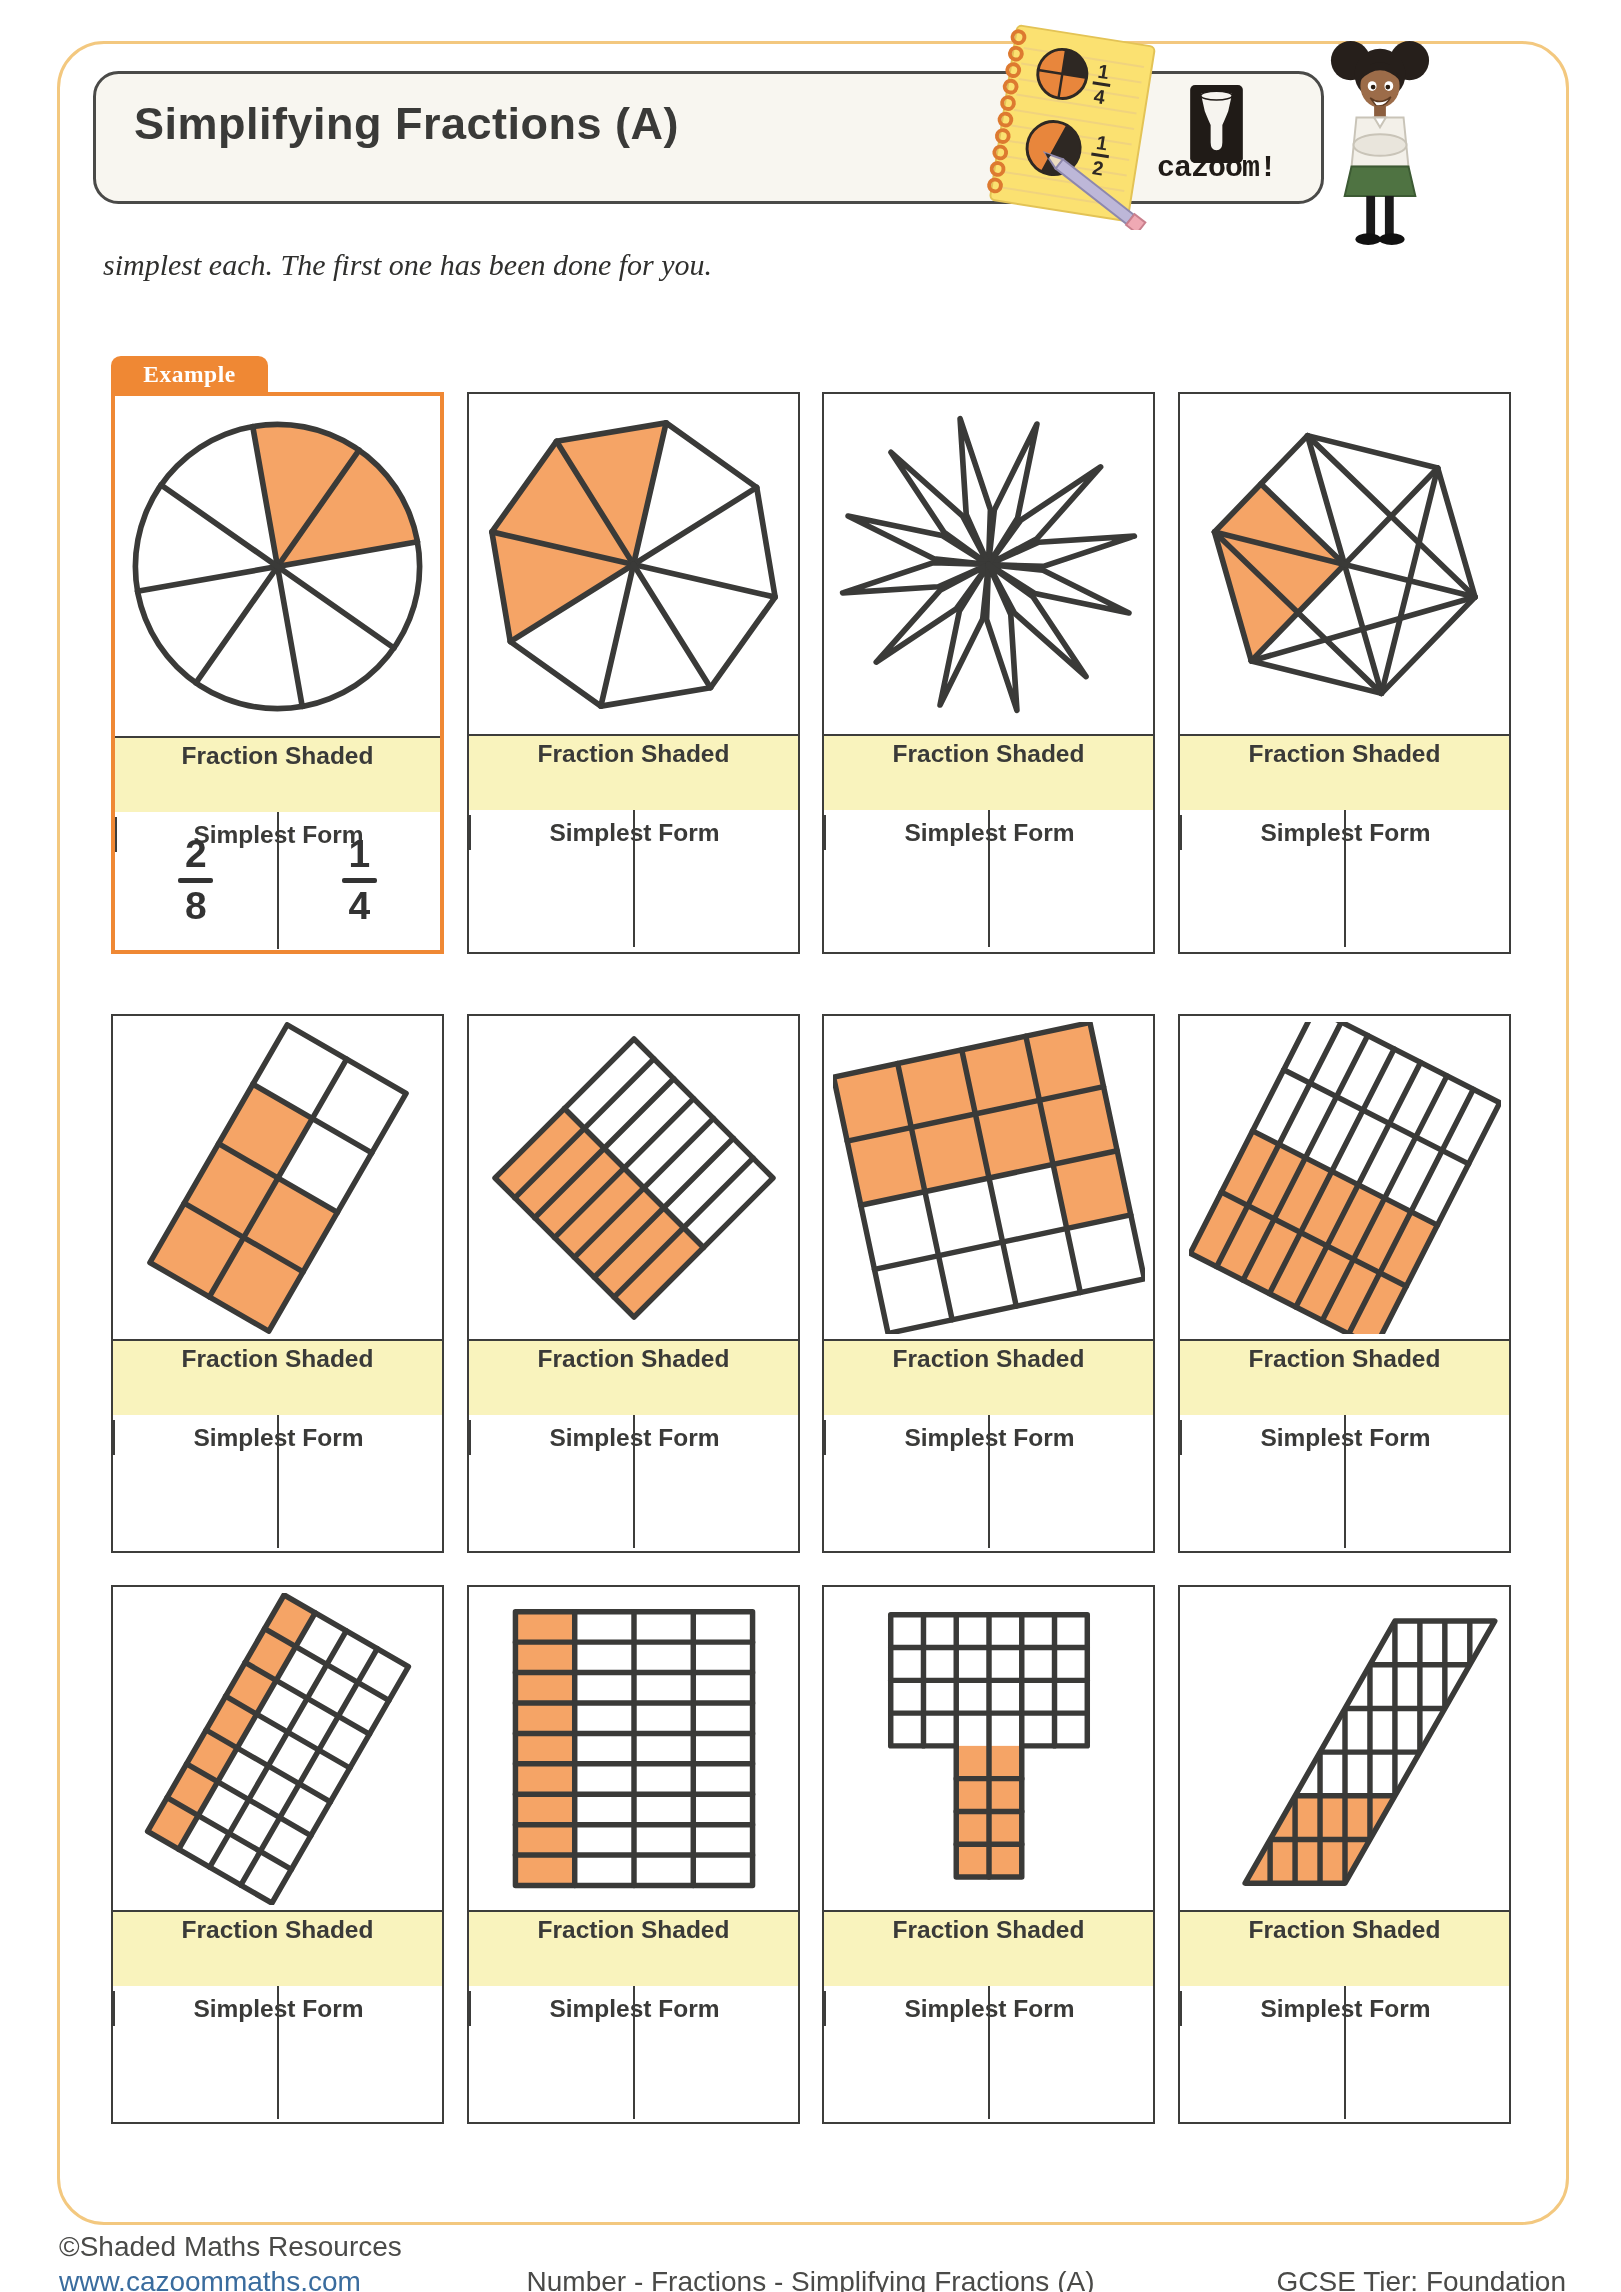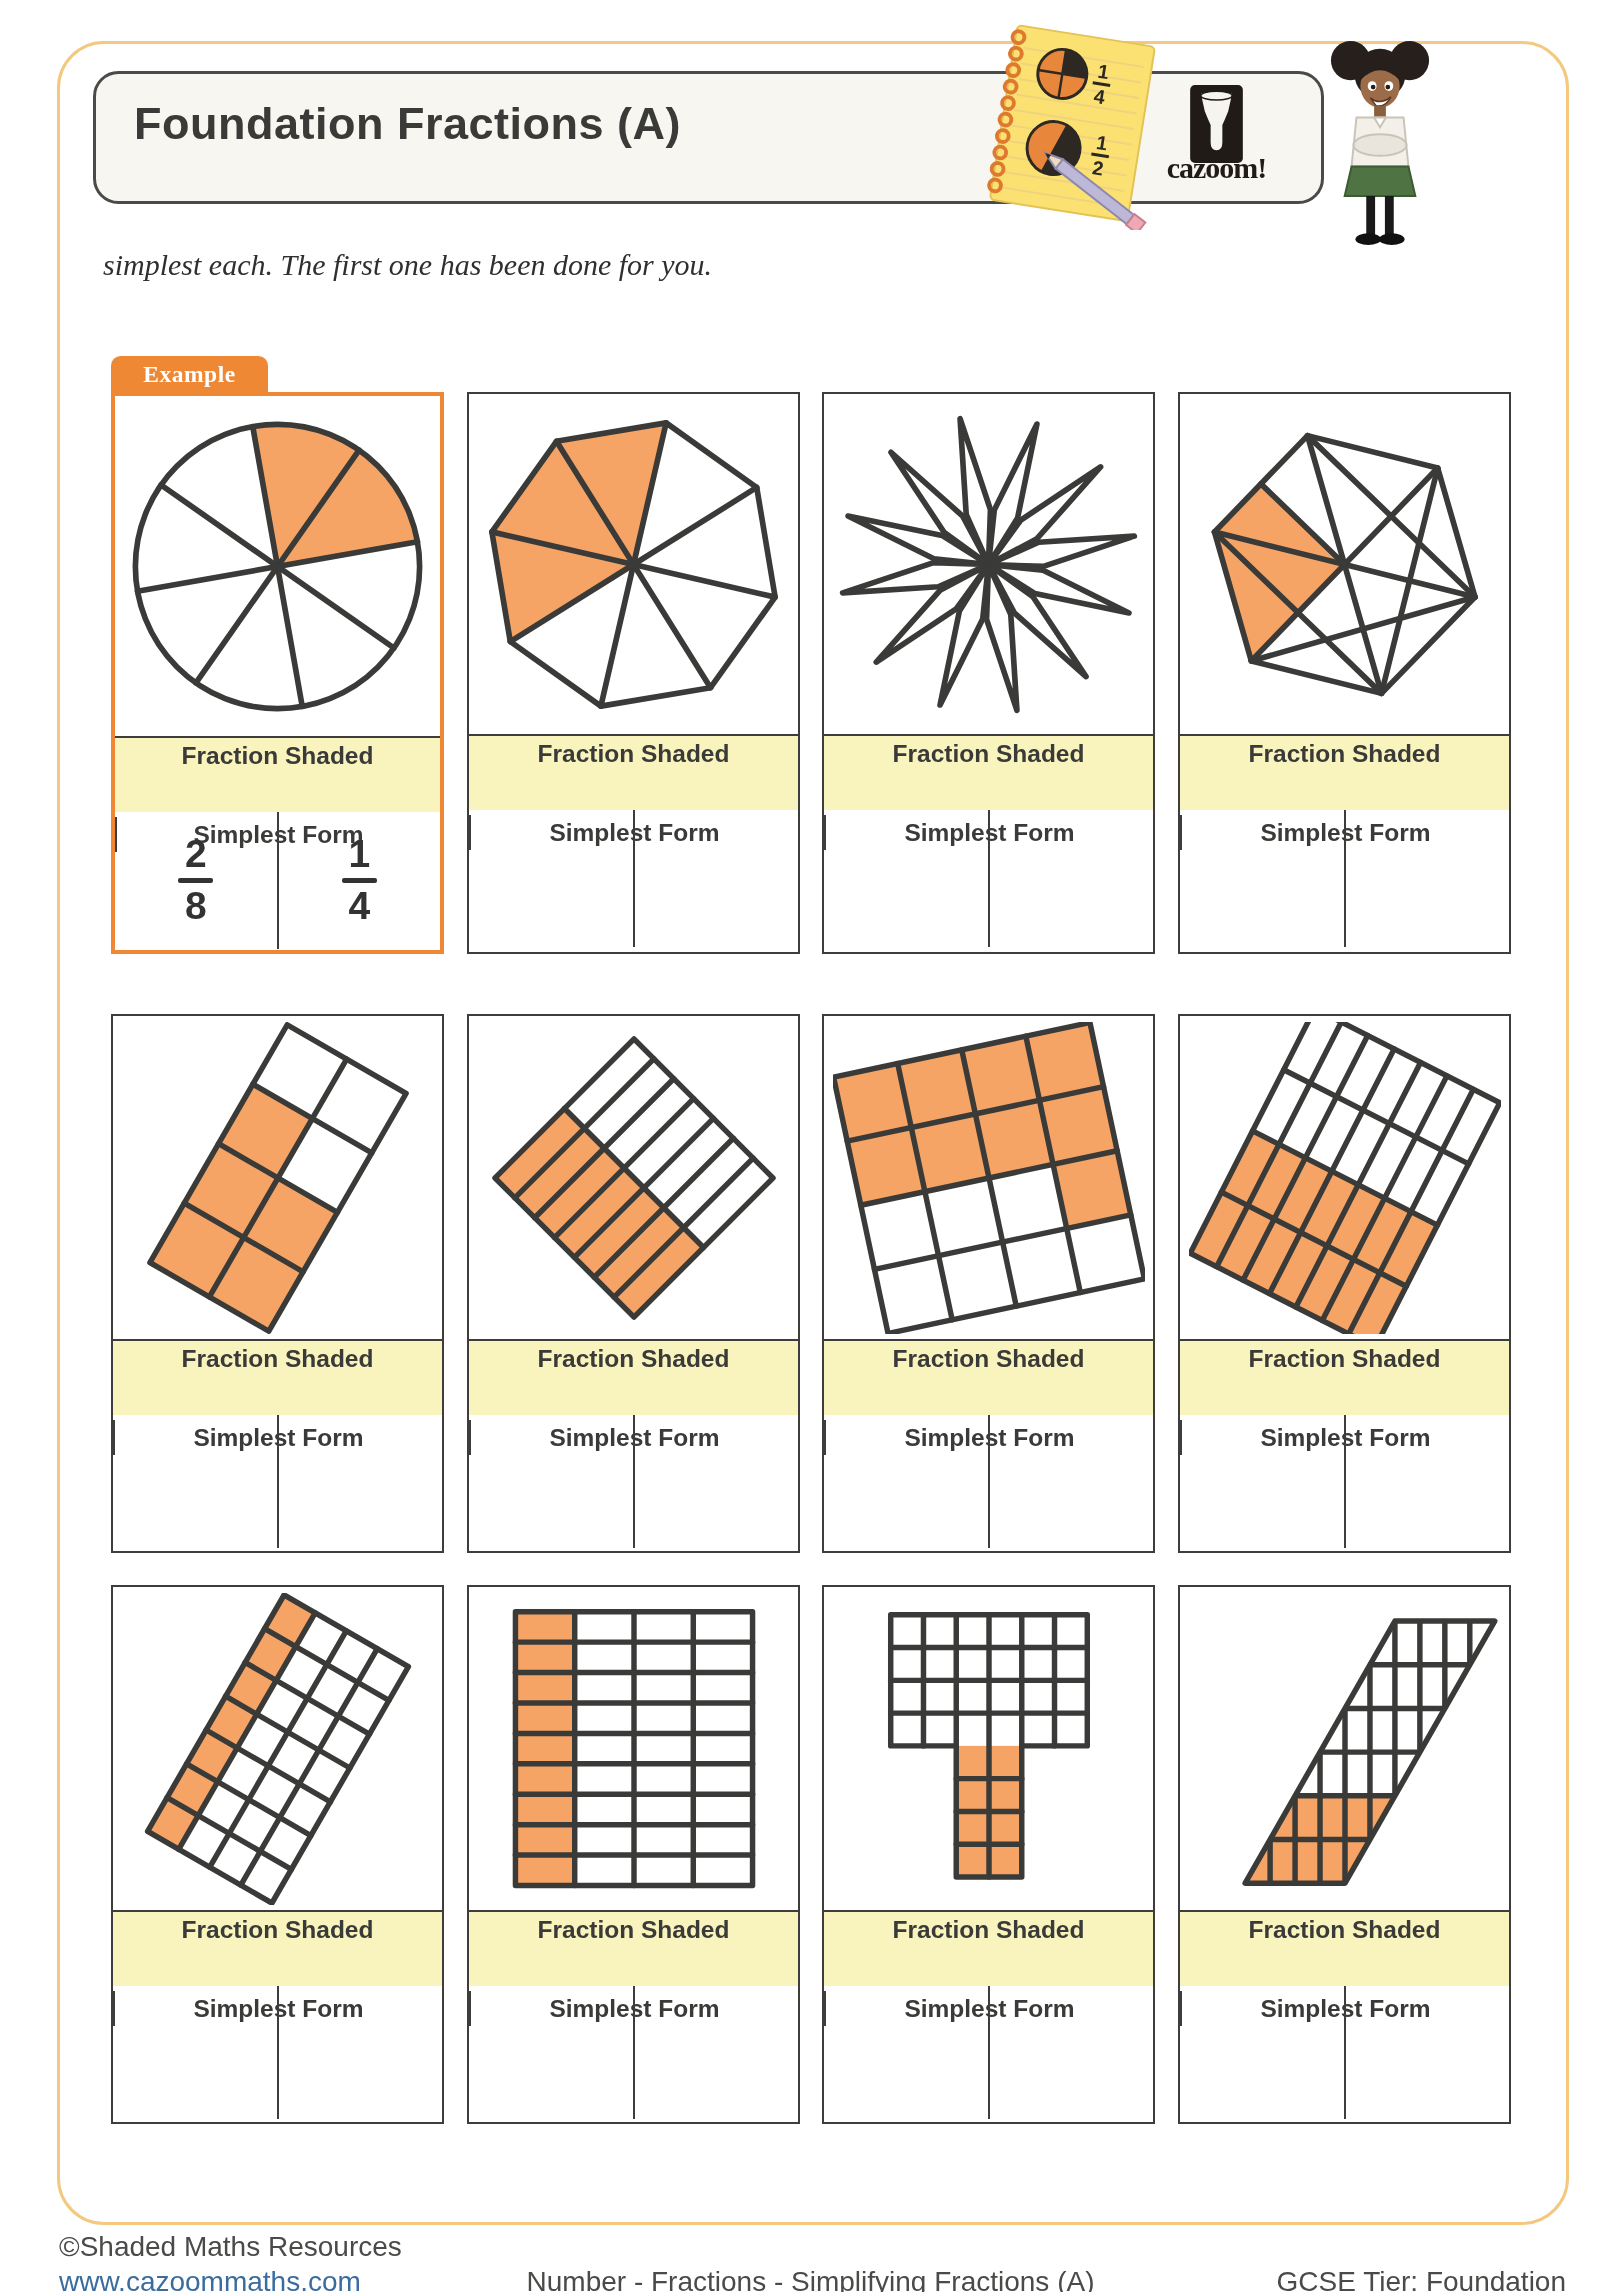--- a/index.html
+++ b/index.html
@@ -26,31 +26,31 @@
   .frac{display:inline-flex;flex-direction:column;align-items:center;font-weight:bold;font-size:39px;color:#333;line-height:1.05;}
   .frac .bar{width:35px;height:4.9px;background:#333;margin:2.9px 0;border-radius:2px;}
   #example-tab{left:111px;top:356px;width:157px;height:36px;background:#EF8834;border-radius:9.8px 9.8px 0 0;color:#fff;font-weight:bold;font-size:23.5px;display:flex;align-items:center;justify-content:center;letter-spacing:0.5px;font-family:Liberation Serif, serif;}
   svg .ln{stroke:#3A3A38;stroke-width:3.5;stroke-linecap:round;stroke-linejoin:round;fill:none;}
   svg .fillo{fill:#F5A466;}
   
   .footer-text{font-size:28px;color:#4A4A48;}
   #footer-link{color:#3A6C9E;text-decoration:underline;font-size:28px;}
   #footer-center{left:0;top:2266px;width:1621px;text-align:center;}
   #footer-right{top:2266px;right:55px;}
-  #logo-word{left:1153px;top:151px;width:127px;text-align:center;font-family:Liberation Serif, serif;font-weight:bold;font-size:30px;letter-spacing:-1px;color:#201B17;}
+  #logo-word{left:1153px;top:151px;width:127px;text-align:center;font-family:Liberation Mono, monospace;font-weight:bold;font-size:30px;letter-spacing:-1px;color:#201B17;}
 </style>
 </head>
 <body>
 
 <div id="page">
 
   <div id="page-border" class="abs"></div>
 
   <div id="title-box" class="abs"></div>
-  <div id="page-title" class="abs">Foundation Fractions (A)</div>
+  <div id="page-title" class="abs">Simplifying Fractions (A)</div>
 
   <svg class="abs" style="left:961px;top:21.6px;width:208px;height:208px;" viewBox="0 0 212 212">
     <g transform="rotate(9 106 106)">
       <rect x="42" y="12" width="142" height="180" rx="5" fill="#FBE171" stroke="#E3C356" stroke-width="2"></rect>
       <g stroke="#F0D37E" stroke-width="2">
         <line x1="52" y1="34" x2="176" y2="34"></line>
           <line x1="52" y1="50" x2="176" y2="50"></line>
         <line x1="52" y1="66" x2="176" y2="66"></line>
           <line x1="52" y1="82" x2="176" y2="82"></line>
         <line x1="52" y1="98" x2="176" y2="98"></line>

